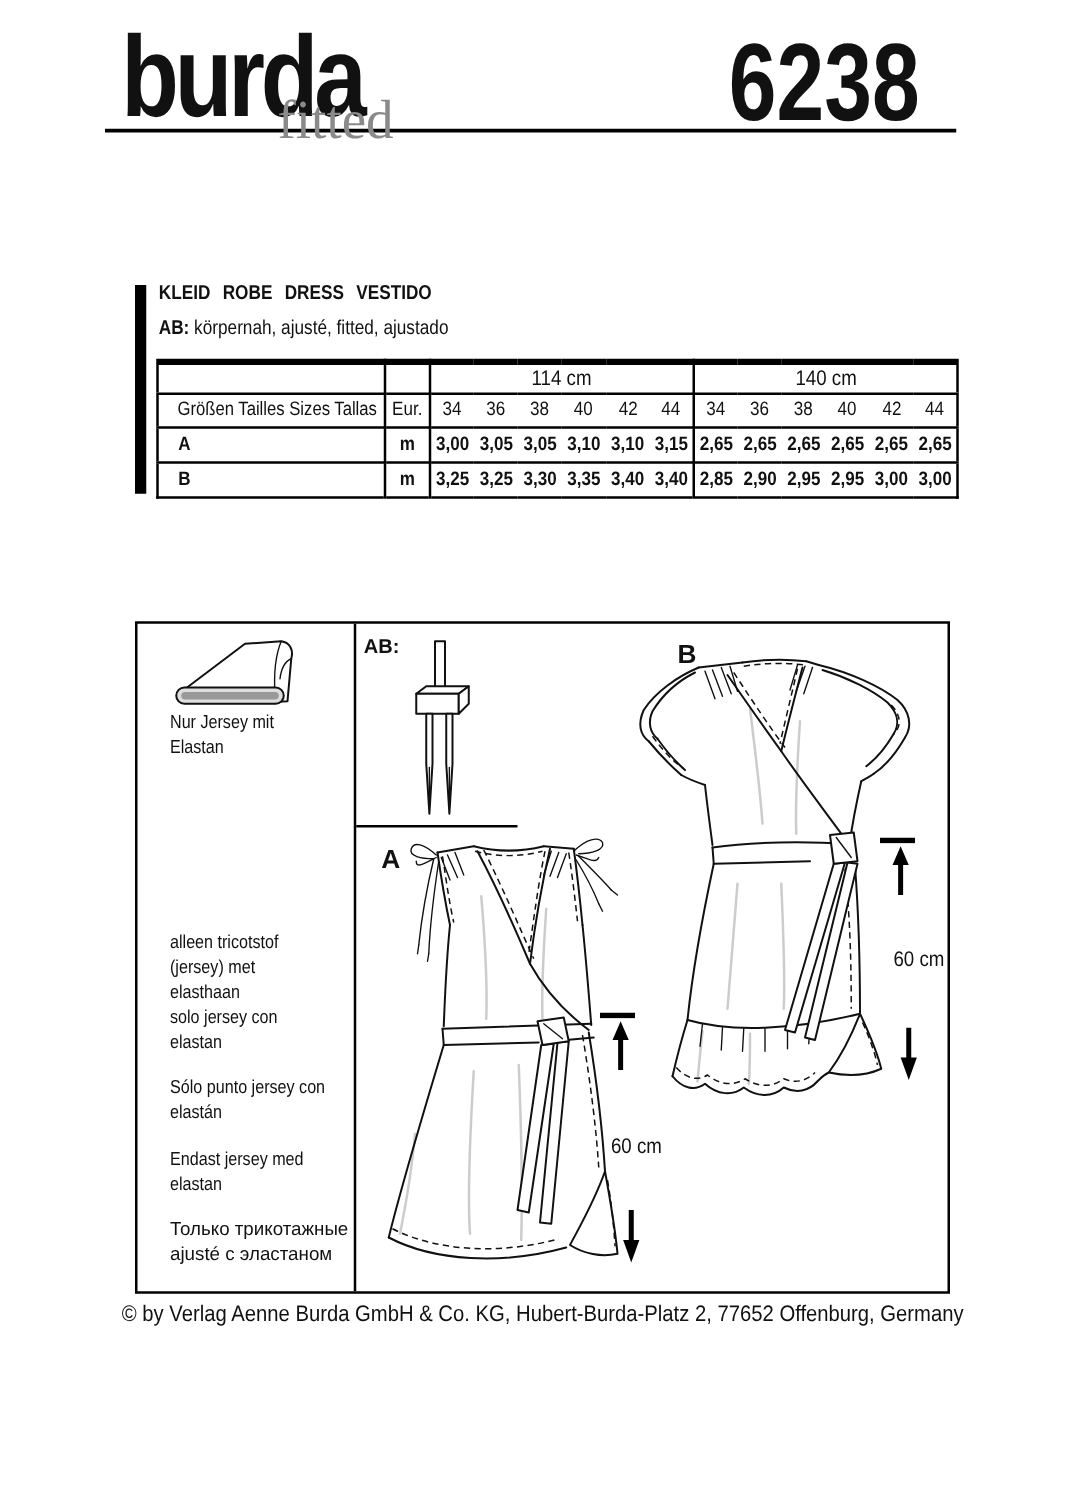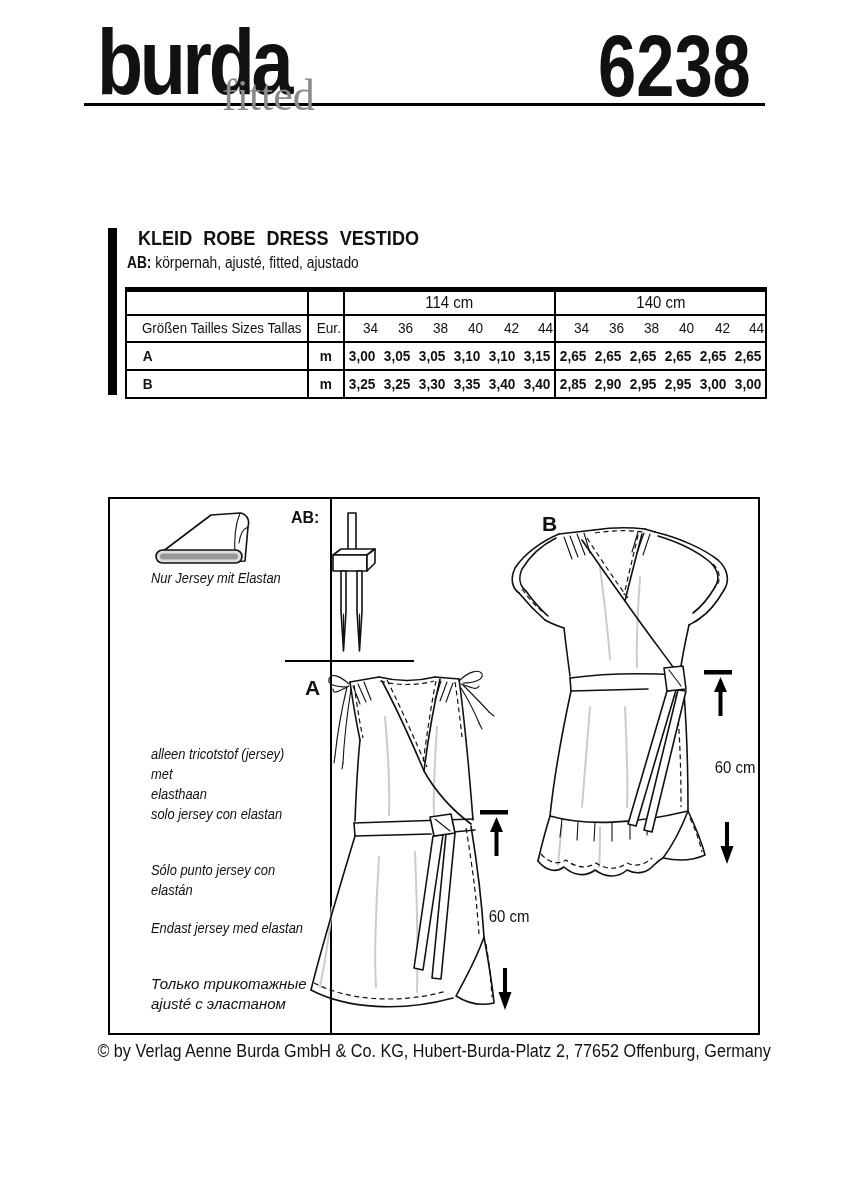--- a/index.html
+++ b/index.html
@@ -12,46 +12,46 @@
   .abs { position:absolute; }
   .cond { display:inline-block; transform:scaleX(.86); transform-origin:0 0; white-space:nowrap; }
   .condc { display:inline-block; transform:scaleX(.88); transform-origin:50% 50%; white-space:nowrap; }
 
   
   .brand { left:97px; top:16px; font-size:92px; font-weight:700; letter-spacing:-4px;
            transform:scaleX(.82); transform-origin:0 0; line-height:1; }
   .brand-sub { left:222px; top:74px; font-family:"Liberation Serif", serif; font-size:44px;
                color:#8a8a8a; line-height:1; z-index:2; }
   .header-rule { left:84px; top:103px; width:681px; height:3px; background:#000; z-index:1; }
-  .pattern-number { left:540px; top:22px; width:226px; text-align:center;
+  .pattern-number { left:540px; top:22px; width:226px; text-align:left;
                     font-size:88px; font-weight:700; line-height:1; }
   .pattern-number span { display:inline-block; transform:scaleX(.78); transform-origin:100% 50%; }
 
   
   .title-bar { left:108px; top:228px; width:9px; height:167px; background:#000; }
-  .doc-heading { left:138px; top:226px; font-size:21px; font-weight:700; }
+  .doc-heading { left:127px; top:226px; font-size:16px; font-weight:700; }
   .doc-heading .cond { word-spacing:7px; }
   .doc-subheading { left:127px; top:254px; font-size:16px; }
   .doc-subheading b { font-weight:700; }
 
   
   table.fabric { position:absolute; left:125px; top:287px; width:640px;
                  border-collapse:collapse; table-layout:fixed;
                  border:2px solid #000; border-top:5px solid #000; }
   table.fabric td { padding:0; text-align:center; vertical-align:middle; font-size:15.5px; font-weight:400; }
   table.fabric .bR { border-right:2px solid #000; }
   table.fabric .bB td { border-bottom:2px solid #000; }
   table.fabric tr.gh td { font-size:17px; height:25px; }
-  table.fabric tr.sh td { height:27px;text-align:right; }
+  table.fabric tr.sh td { height:27px; }
   table.fabric tr.dr td { height:28px; font-weight:700; }
   table.fabric td.lab { text-align:left; padding-left:15px; }
 
   
   .lower-box { left:108px; top:497px; width:652px; height:538px; border:2.5px solid #000; }
-  .left-col { left:15px; top:0; width:207px; height:100%; border-right:2.5px solid #000;font-style:italic; }
+  .left-col { left:0; top:0; width:175px; height:100%; border-right:2.5px solid #000; }
   .advice { position:absolute; left:26px; font-size:15px; line-height:1.34; white-space:pre-line; }
   .advice .cond { white-space:pre-line; }
   .ab-needle-label { left:181px; top:10px; font-size:16px; font-weight:700; }
   .ab-box-rule { left:175px; top:161px; width:129px; border-top:2.5px solid #000; }
   .view-label { font-size:21px; font-weight:700; }
   .len-label { font-size:17px; font-weight:400; }
 
   .footer { left:0; top:1041px; width:868px; text-align:center; font-size:18px; }
   .footer .condc { transform:scaleX(.9); }
 

